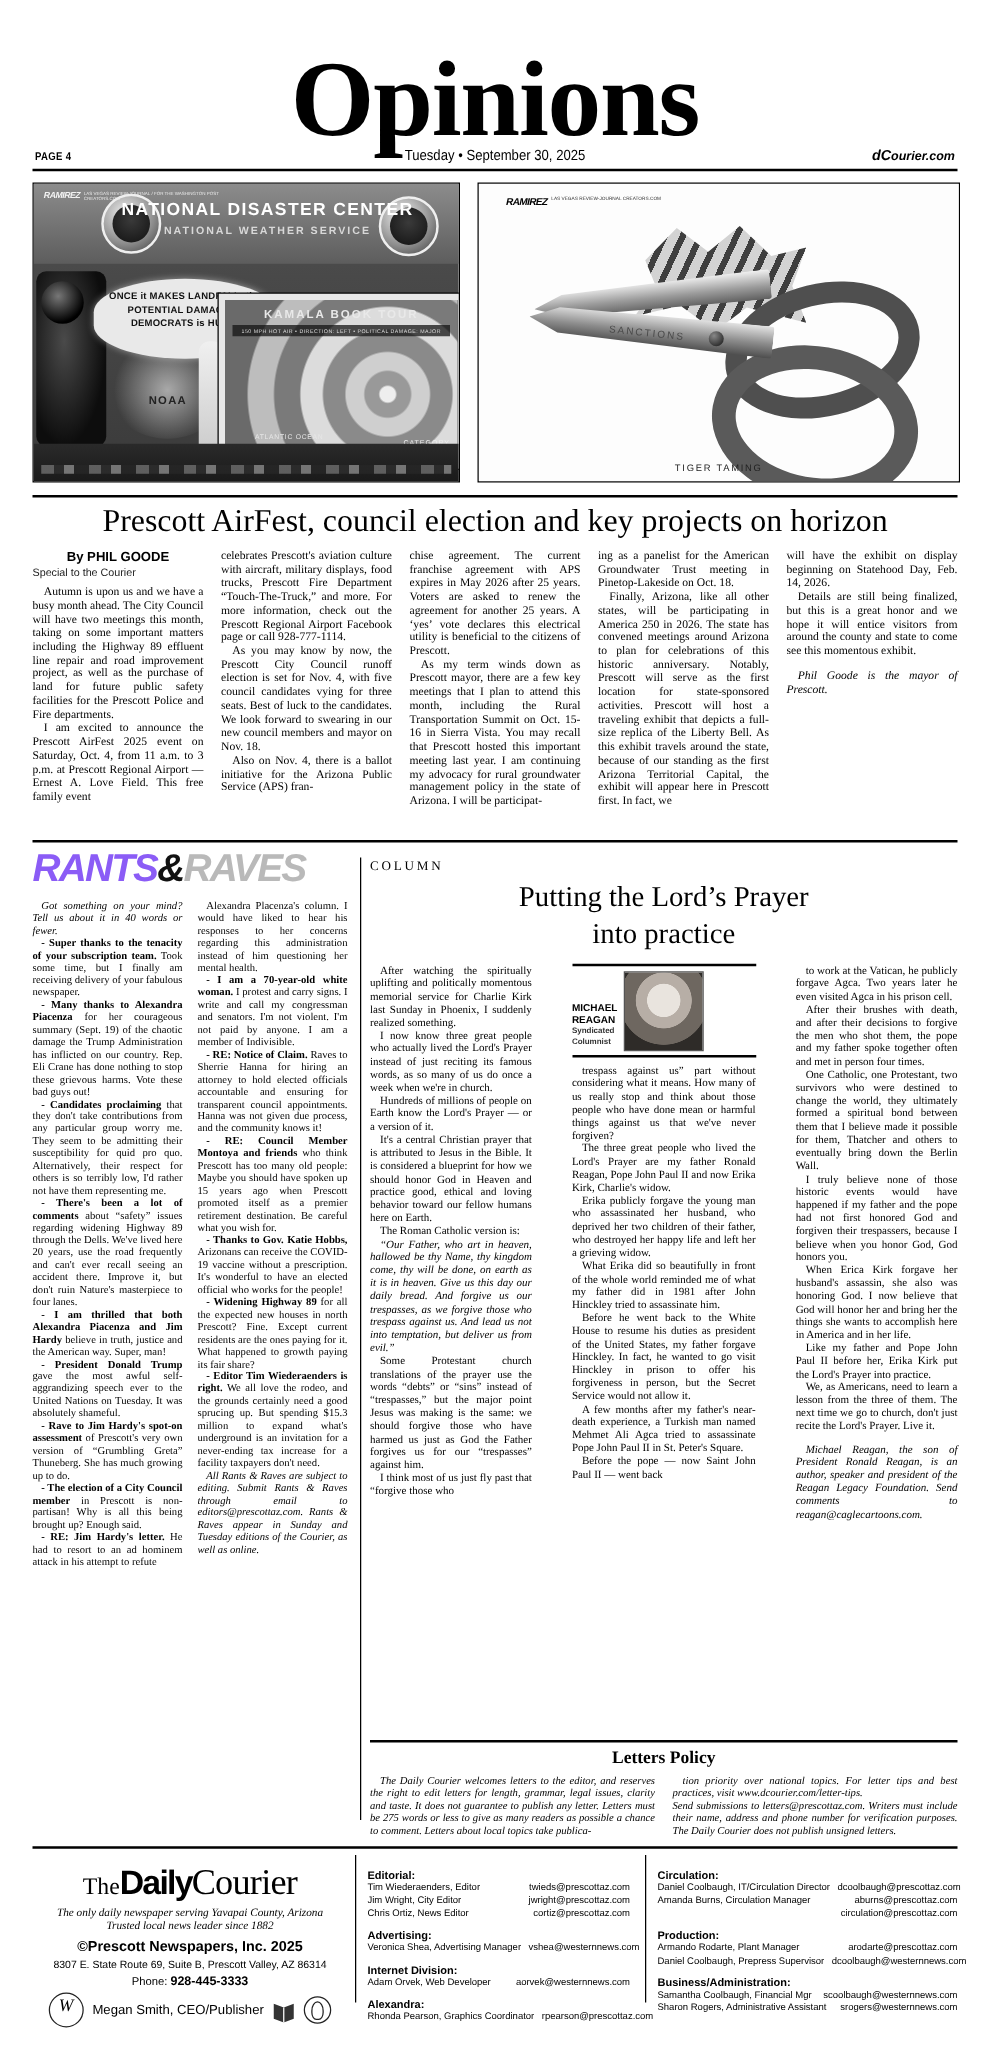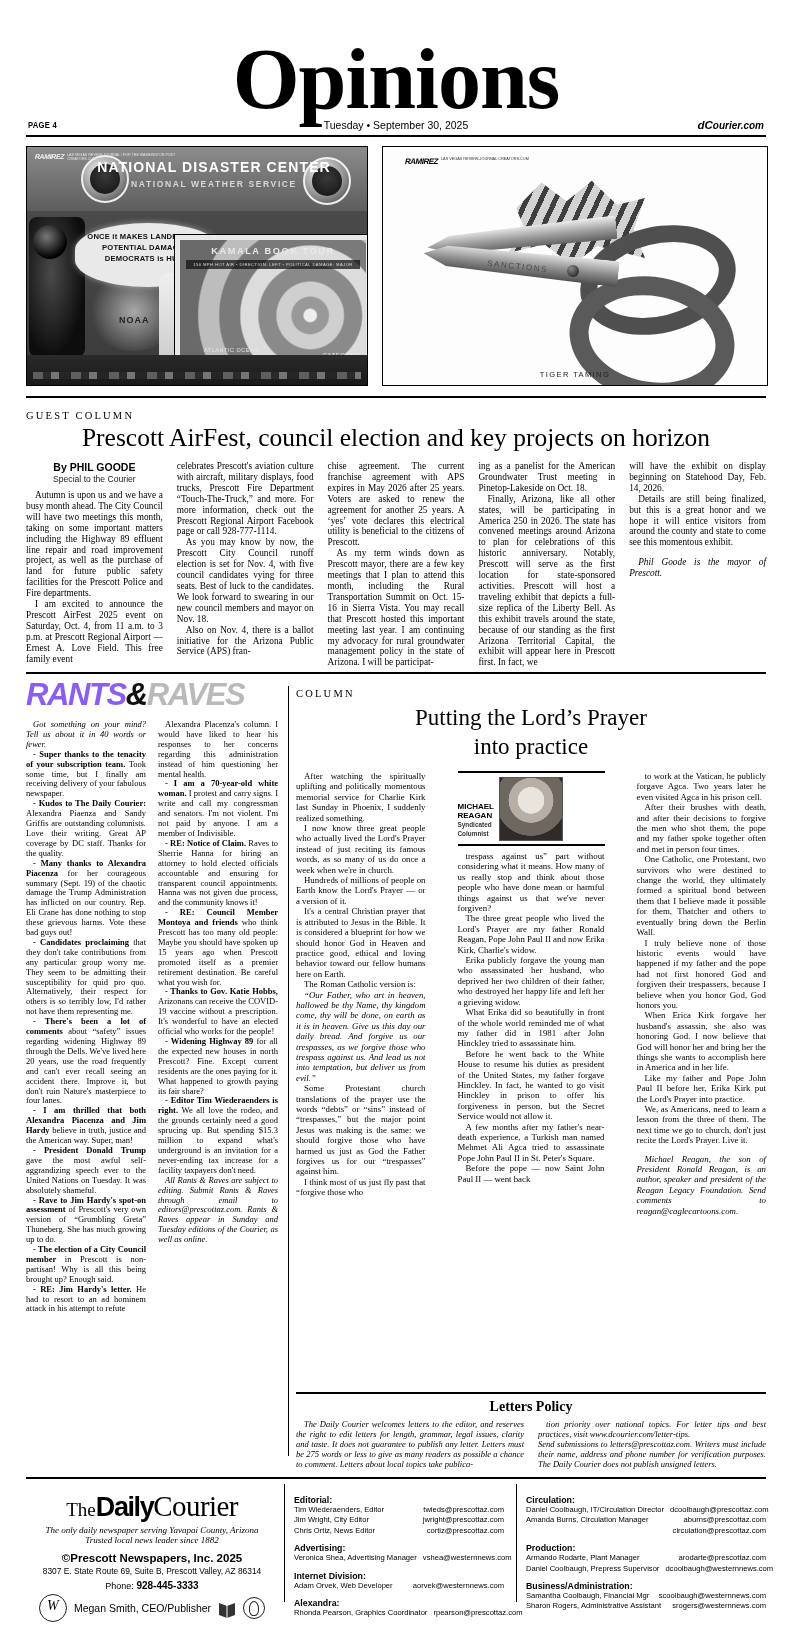--- a/index.html
+++ b/index.html
@@ -114,21 +114,21 @@
   
   .rule-thick{position:absolute;background:#000;height:2px;}
   .vrule{position:absolute;background:#000;width:1px;}
 
   
   #guest-column{position:absolute;left:26px;top:400px;width:740px;}
   .kicker{font-family:"Liberation Serif",serif;font-size:10.5px;letter-spacing:2.2px;margin:10px 0 2px 0;}
   .headline-main{font-family:"Liberation Serif",serif;font-size:25.5px;font-weight:400;
      text-align:center;line-height:30px;margin:2px 0 8px 0;}
   .byline{font-family:"Liberation Sans",sans-serif;font-weight:700;font-size:10.5px;text-align:center;}
-  .byline-sub{font-family:"Liberation Sans",sans-serif;font-size:8.6px;text-align:center;color:#222;
+  .byline-sub{font-family:"Liberation Sans",sans-serif;font-size:8.6px;color:#222;
      margin-top:1px;margin-bottom:6px;}
 
   .cols4{display:flex;gap:14px;}
   .cols4 > div{width:176px;}
   p.body{font-family:"Liberation Serif",serif;font-size:9.3px;line-height:10.9px;margin:0;
      text-indent:9px;text-align:justify;-webkit-hyphens:auto;hyphens:auto;}
   p.body.noind{text-indent:0;}
   p.ital{font-style:italic;}
 
   
@@ -264,21 +264,20 @@
     <div class="c2-handleB"></div>
     <div class="c2-blade1"></div>
     <div class="c2-blade2"></div>
     <div class="c2-sanctions">SANCTIONS</div>
     <div class="c2-pivot"></div>
     <div class="c2-caption">TIGER TAMING</div>
   </div>
 
   <div class="rule-thick" style="left:26px;top:396px;width:740px;"></div>
   <div id="guest-column">
-    <div class="kicker">GUEST COLUMN</div>
     <div class="headline-main">Prescott AirFest, council election and key projects on horizon</div>
     <div class="cols4">
       <div>
         <div class="byline">By PHIL GOODE</div>
         <div class="byline-sub">Special to the Courier</div>
         <p class="body">Autumn is upon us and we have a busy month ahead. The City Council will have two meetings this month, taking on some important matters including the Highway 89 effluent line repair and road improvement project, as well as the purchase of land for future public safety facilities for the Prescott Police and Fire departments.</p>
         <p class="body">I am excited to announce the Prescott AirFest 2025 event on Saturday, Oct. 4, from 11 a.m. to 3 p.m. at Prescott Regional Airport — Ernest A. Love Field. This free family event</p>
       </div>
       <div>
         <p class="body noind">celebrates Prescott's aviation culture with aircraft, military displays, food trucks, Prescott Fire Department “Touch-The-Truck,” and more. For more information, check out the Prescott Regional Airport Facebook page or call 928-777-1114.</p>
@@ -303,21 +302,20 @@
 
   <div class="rule-thick" style="left:26px;top:672px;width:740px;"></div>
   <div class="vrule" style="left:288px;top:686px;height:770px;"></div>
 
   <div id="rants">
     <div class="rr-logo"><span class="g1">RANTS</span><span class="amp">&amp;</span><span class="g2">RAVES</span></div>
     <div class="rr-cols">
       <div id="rr1">
           <p class="rr ital">Got something on your mind? Tell us about it in 40 words or fewer.</p>
           <p class="rr"><b>- Super thanks to the tenacity of your subscription team.</b> Took some time, but I finally am receiving delivery of your fabulous newspaper.</p>
-          <p class="rr"><b>- Kudos to The Daily Courier:</b> Alexandra Piaenza and Sandy Griffis are outstanding columnists. Love their writing. Great AP coverage by DC staff. Thanks for the quality.</p>
           <p class="rr"><b>- Many thanks to Alexandra Piacenza</b> for her courageous summary (Sept. 19) of the chaotic damage the Trump Administration has inflicted on our country. Rep. Eli Crane has done nothing to stop these grievous harms. Vote these bad guys out!</p>
           <p class="rr"><b>- Candidates proclaiming</b> that they don't take contributions from any particular group worry me. They seem to be admitting their susceptibility for quid pro quo. Alternatively, their respect for others is so terribly low, I'd rather not have them representing me.</p>
           <p class="rr"><b>- There's been a lot of comments</b> about “safety” issues regarding widening Highway 89 through the Dells. We've lived here 20 years, use the road frequently and can't ever recall seeing an accident there. Improve it, but don't ruin Nature's masterpiece to four lanes.</p>
           <p class="rr"><b>- I am thrilled that both Alexandra Piacenza and Jim Hardy</b> believe in truth, justice and the American way. Super, man!</p>
           <p class="rr"><b>- President Donald Trump</b> gave the most awful self-aggrandizing speech ever to the United Nations on Tuesday. It was absolutely shameful.</p>
           <p class="rr"><b>- Rave to Jim Hardy's spot-on assessment</b> of Prescott's very own version of “Grumbling Greta” Thuneberg. She has much growing up to do.</p>
           <p class="rr"><b>- The election of a City Council member</b> in Prescott is non-partisan! Why is all this being brought up? Enough said.</p>
           <p class="rr"><b>- RE: Jim Hardy's letter.</b> He had to resort to an ad hominem attack in his attempt to refute</p>
         </div>
       <div id="rr2">

